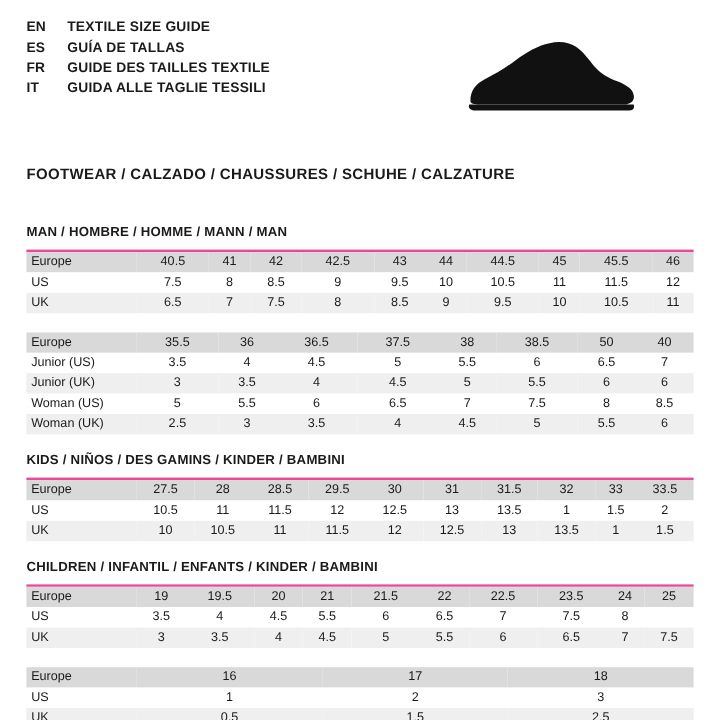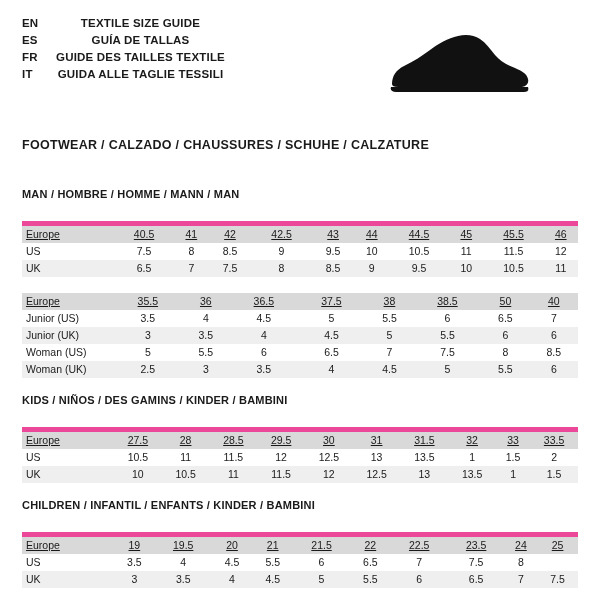--- a/index.html
+++ b/index.html
@@ -39,21 +39,20 @@
   }
   .lang-code {
     width: 34px;
     font-weight: bold;
     letter-spacing: 0.2px;
   }
   .lang-title {
     font-weight: bold;
     letter-spacing: 0.2px;
     white-space: nowrap;
-    text-align: center;
   }
 
   .shoe-wrap {
     position: absolute;
     right: 46px;
     top: 10px;
     width: 170px;
     height: 80px;
   }
 
@@ -68,22 +67,22 @@
   .section {
     margin-top: 16px;
   }
   .section.first {
     margin-top: 36px;
   }
   .section-title {
     font-size: 11px;
     font-weight: bold;
     letter-spacing: 0.2px;
-    padding-bottom: 21px;
-    border-bottom: 5px solid #ec4899;
+    padding-bottom: 8px;
+    border-bottom: 2px solid #ec4899;
     margin-bottom: 0;
   }
   table.size-table {
     border-collapse: collapse;
     width: 100%;
     font-size: 10.5px;
   }
   table.size-table td {
     height: 17px;
     line-height: 17px;
@@ -91,21 +90,20 @@
     text-align: center;
     white-space: nowrap;
   }
   table.size-table td.rowlabel {
     text-align: left;
     padding-left: 4px;
     width: 88px;
   }
   tr.shaded td {
     background: #d9d9d9;
-    text-decoration: underline;
   }
   tr.plain td {
     background: #ffffff;
   }
   tr.light td {
     background: #efefef;
   }
   .narrow-shade td.empty-cell {
     background: #ffffff;
   }

